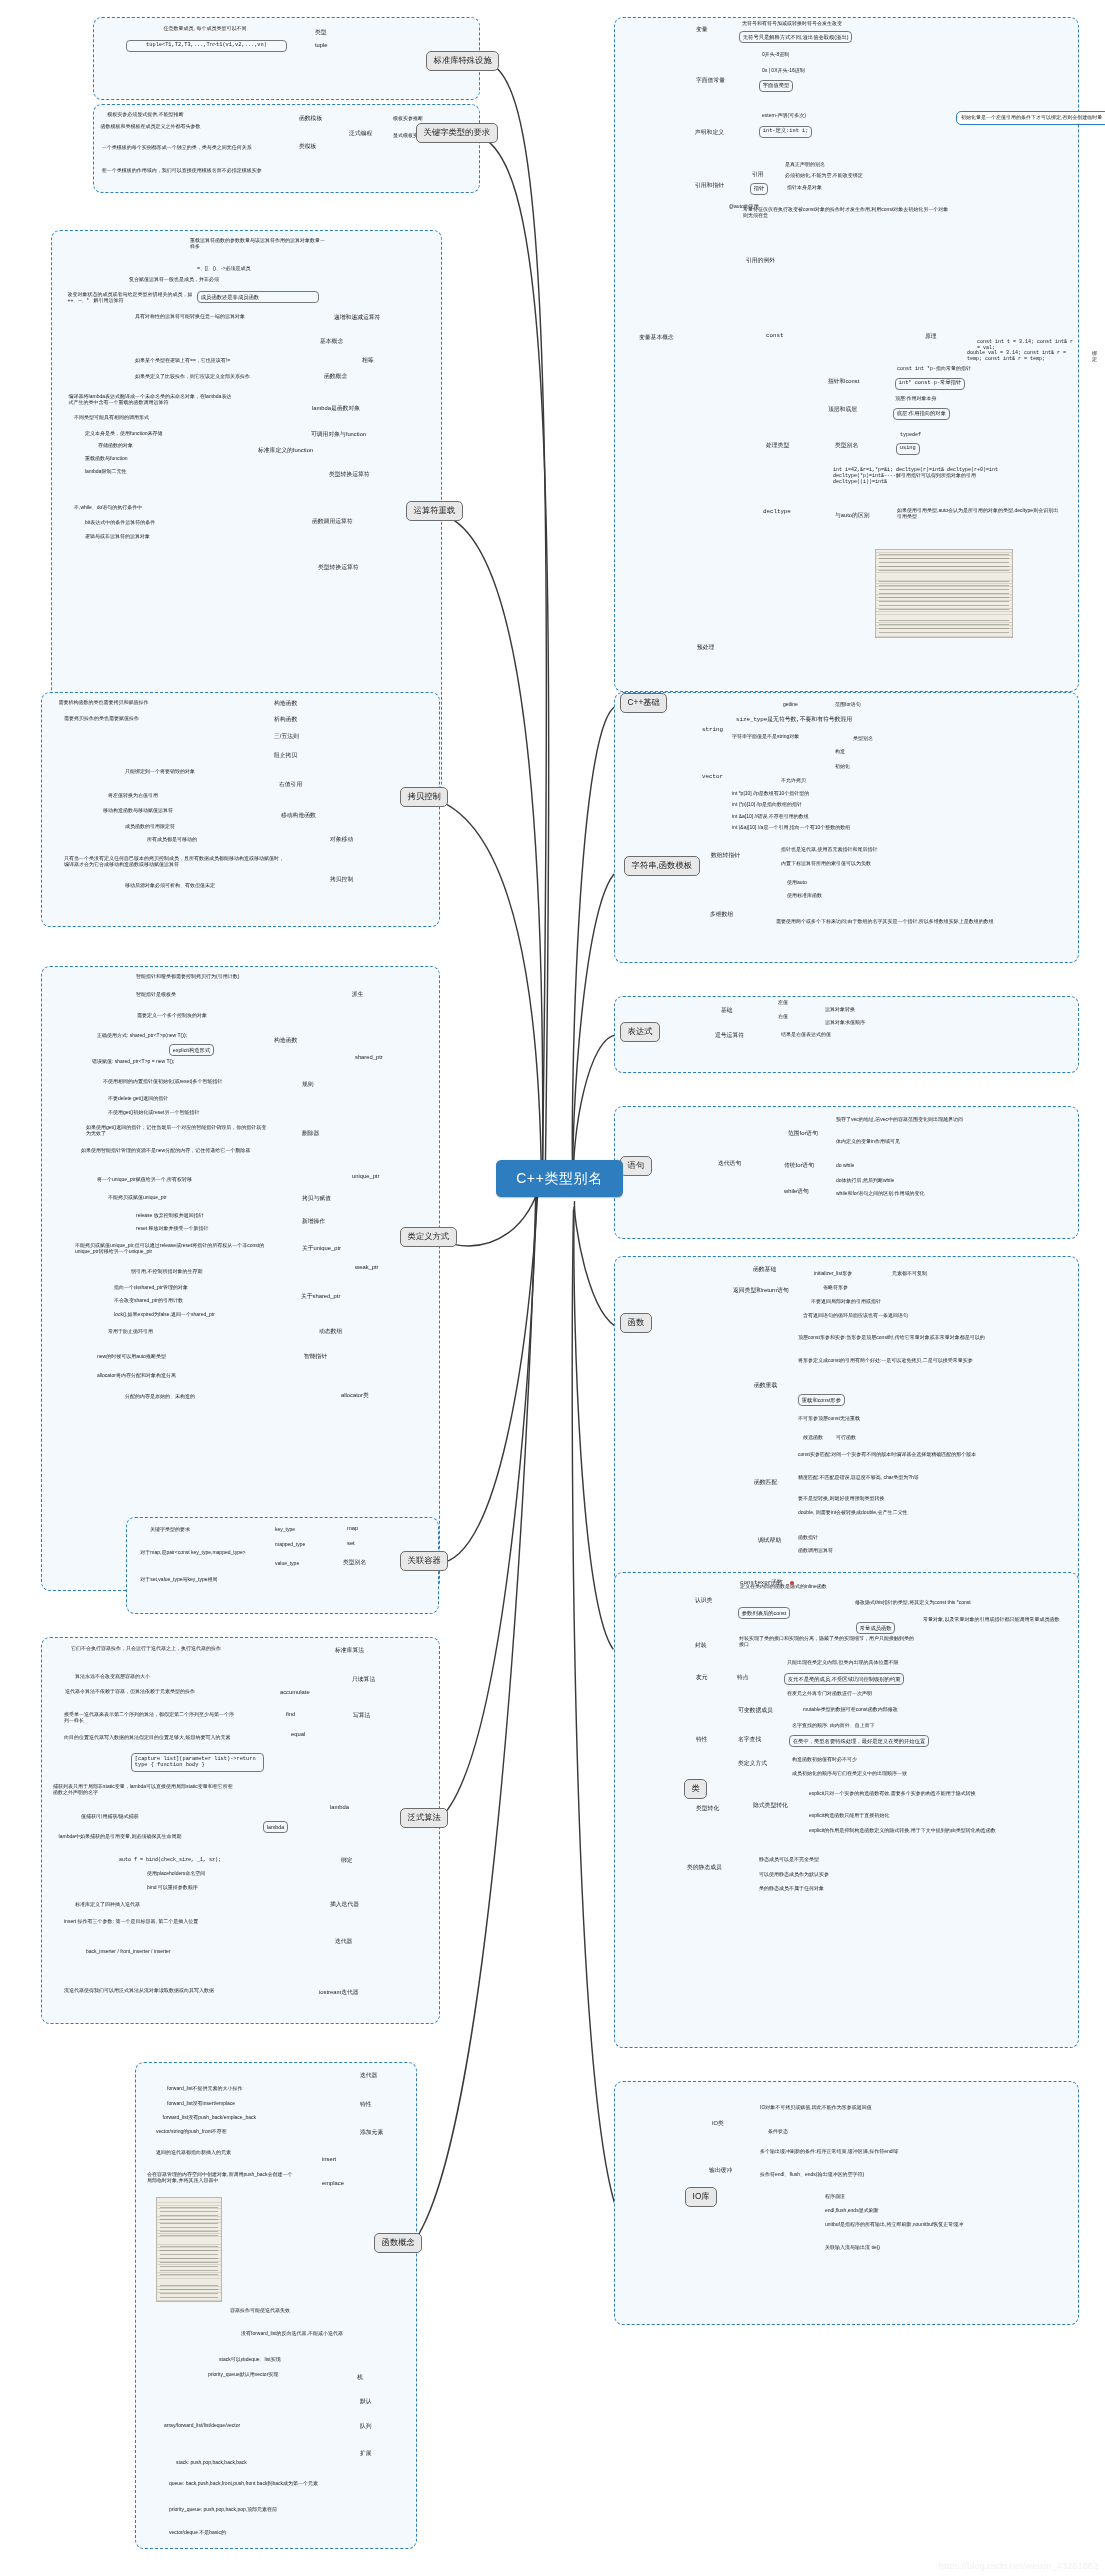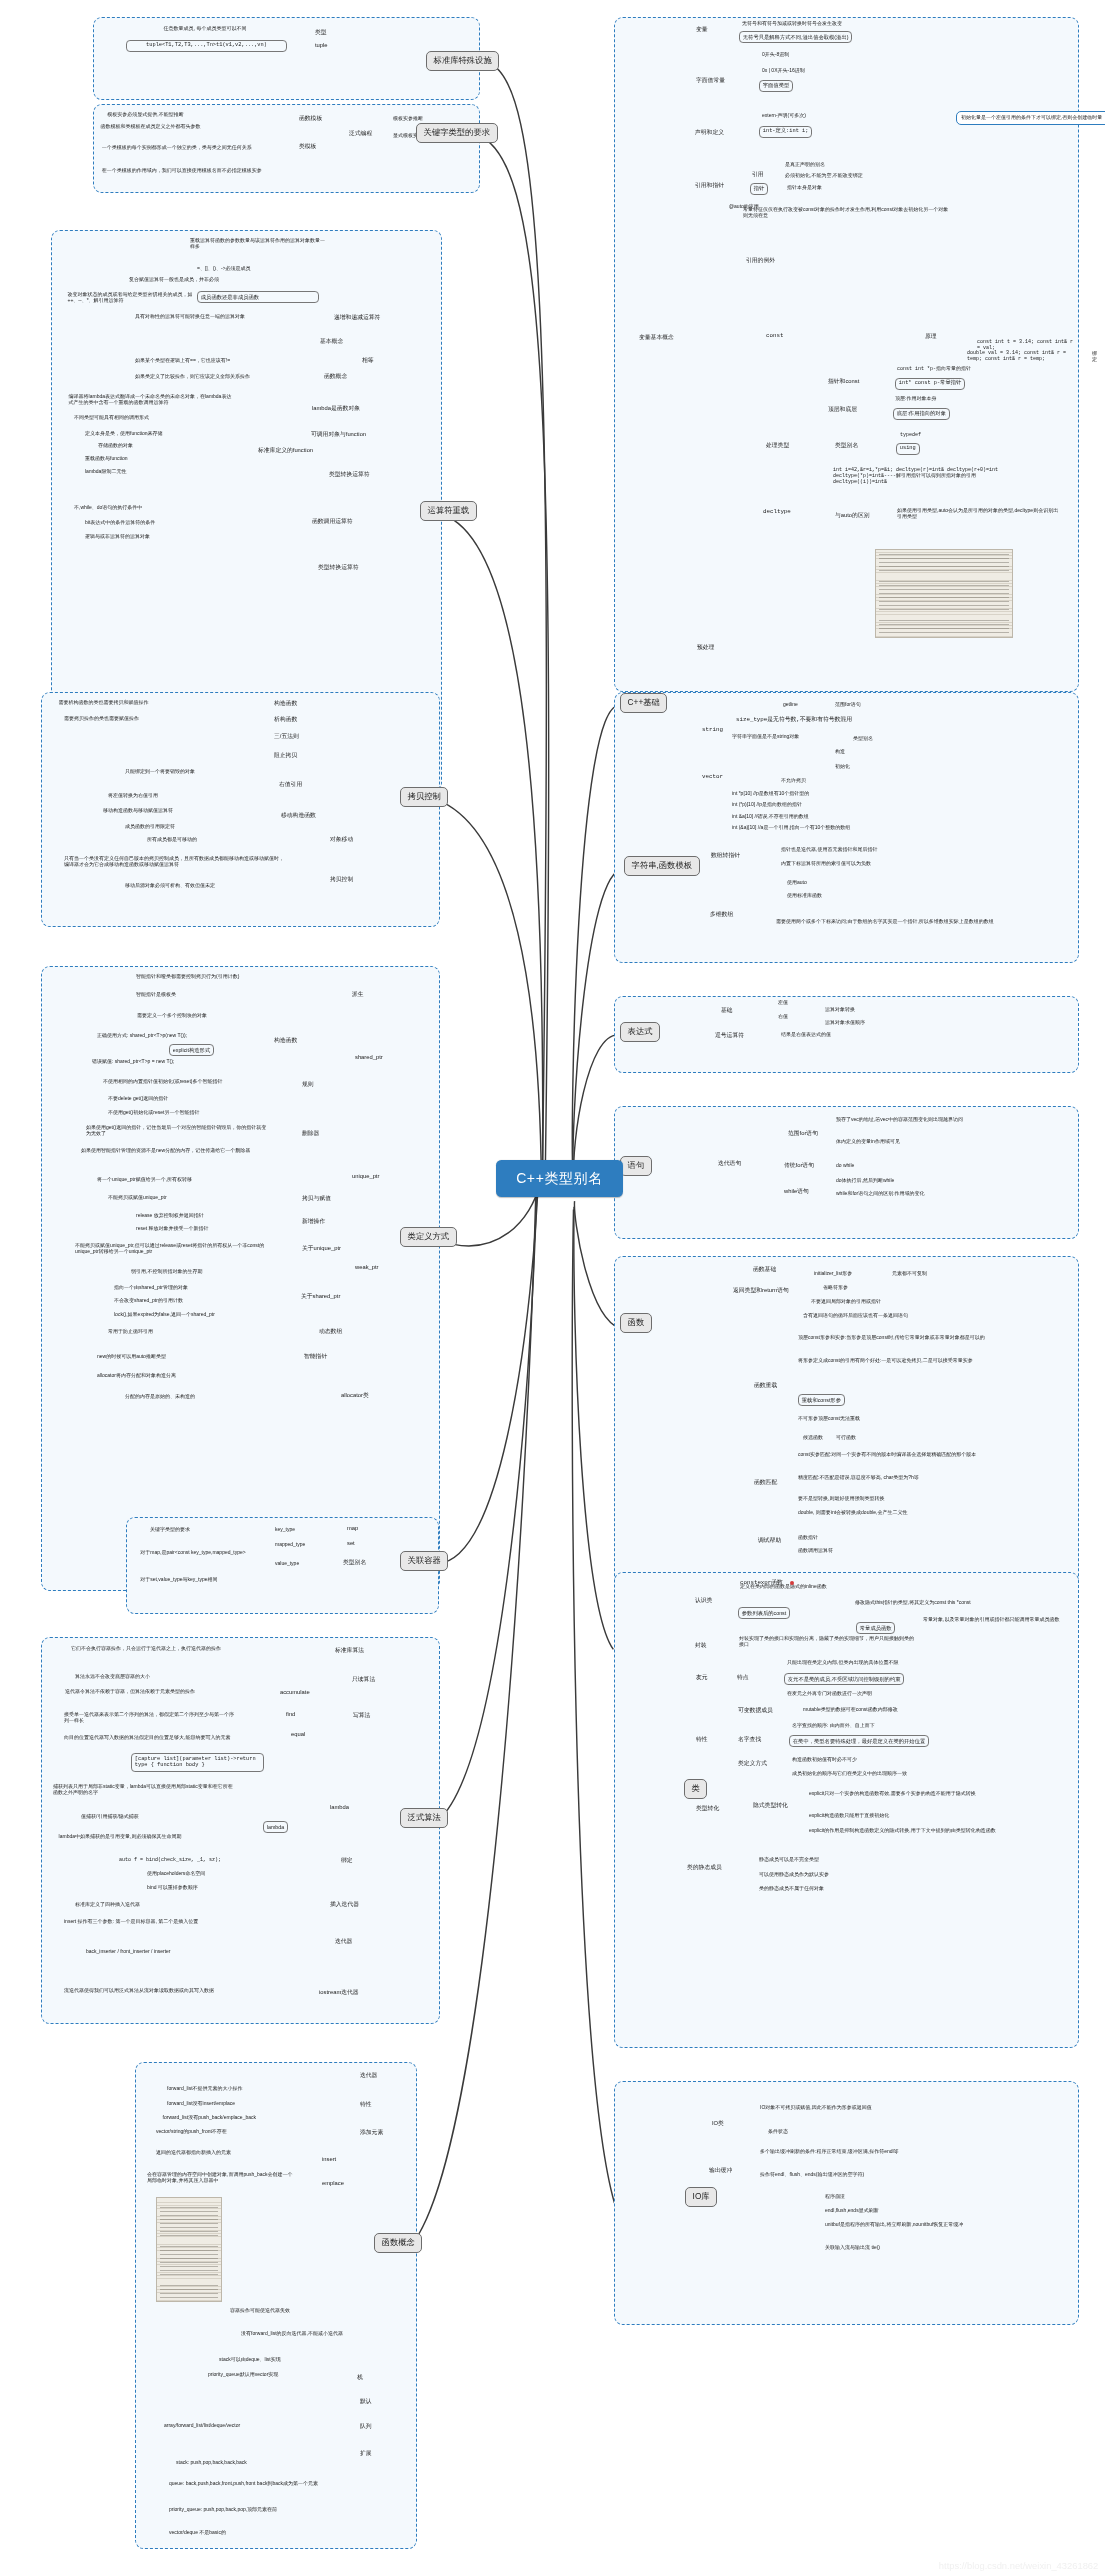--- a/index.html
+++ b/index.html
@@ -222,21 +222,21 @@
     <div class="n4" style="left:33px; top:224px;">重载函数与function</div>
     <div class="n4" style="left:33px; top:237px;">lambda限制二元性</div>
     <div class="n2" style="left:277px; top:239px;">类型转换运算符</div>
     <div class="n4" style="left:22px; top:273px;">不,while、do语句的执行条件中</div>
     <div class="n4" style="left:33px; top:288px;">bit表达式中的条件运算符的条件</div>
     <div class="n4" style="left:33px; top:302px;">逻辑与或非运算符的运算对象</div>
     <div class="n2" style="left:260px; top:286px;">函数调用运算符</div>
     <div class="n2" style="left:272px; top:141px;">函数概念</div>
     <div class="n2" style="left:266px; top:332px;">类型转换运算符</div>
   </div>
-  <div class="branch" style="left:420px; top:501px;">
+  <div class="branch" style="left:406px; top:501px;">
     <span>运算符重载</span>
   </div>
 
   <div class="group" style="left:41px; top:692px; width:399px; height:235px;">
     <div class="n4" style="left:16.6px; top:5.5px; width:166px;">需要析构函数的类也需要拷贝和赋值操作</div>
     <div class="n2" style="left:232px; top:5.5px;">构造函数</div>
     <div class="n4" style="left:22px; top:22px; width:161px;">需要拷贝操作的类也需要赋值操作</div>
     <div class="n2" style="left:232px; top:22px;">析构函数</div>
     <div class="n2" style="left:232px; top:39px;">三/五法则</div>
     <div class="n2" style="left:232px; top:58px;">阻止拷贝</div>

